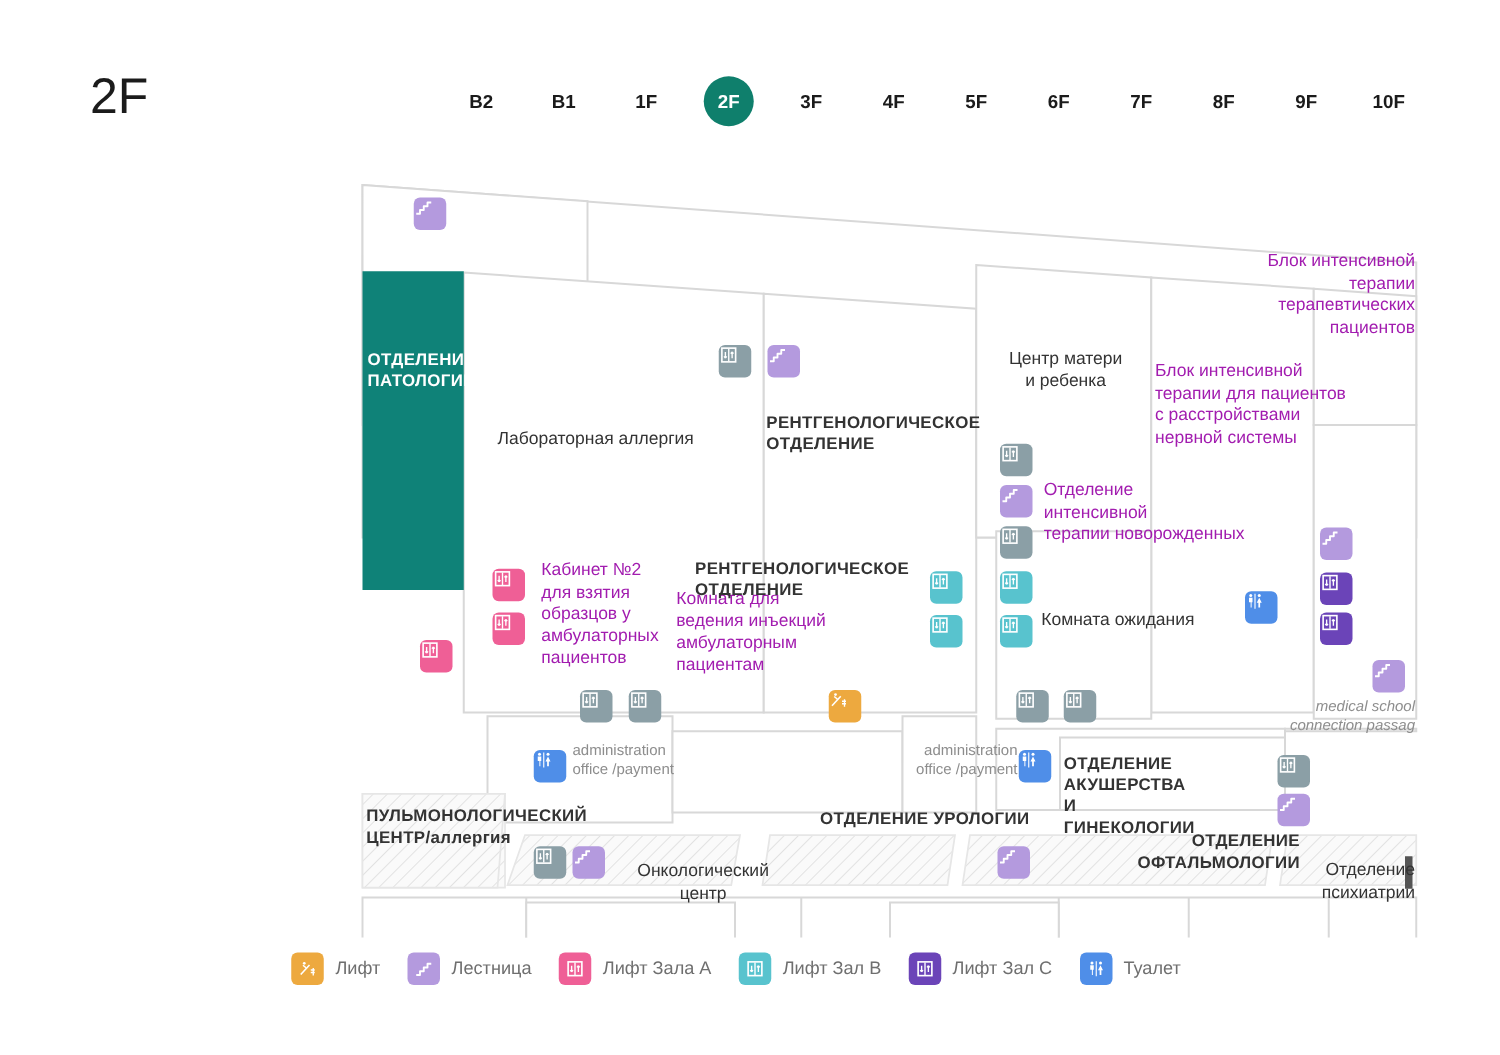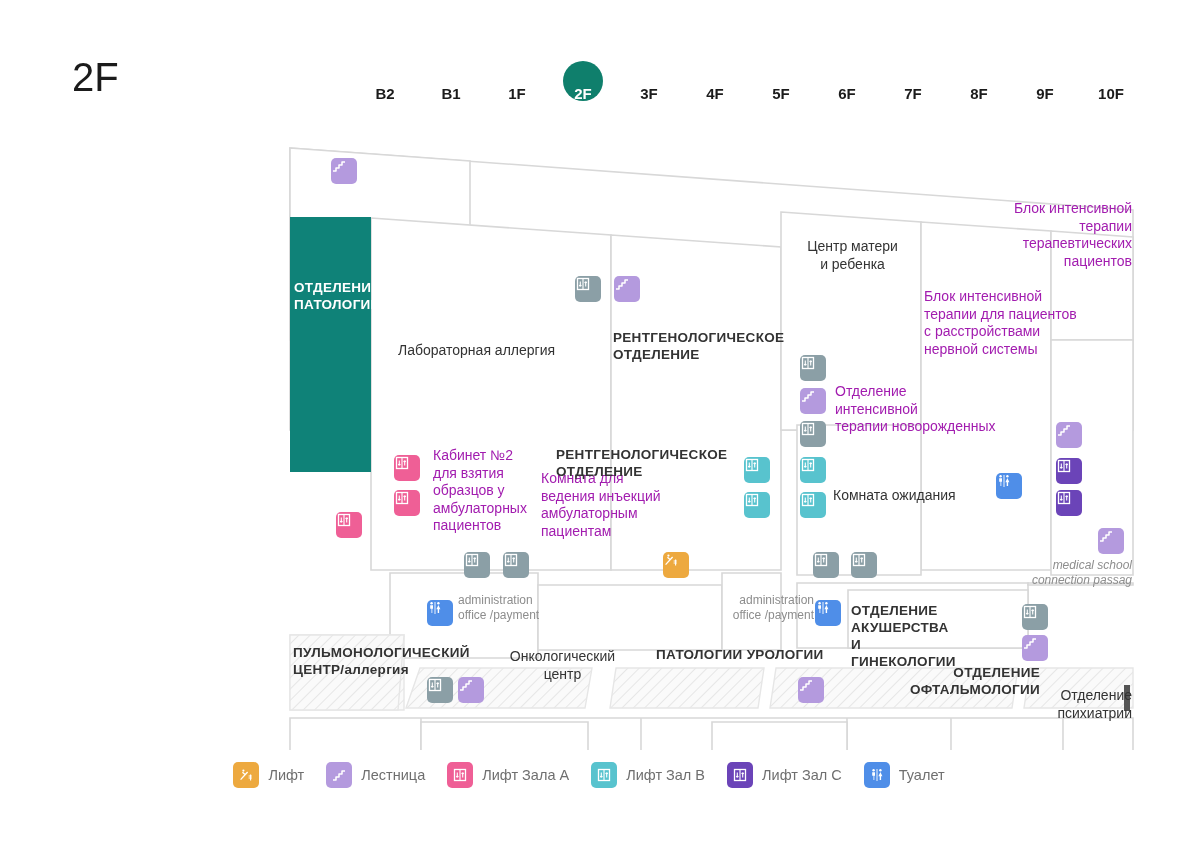--- a/index.html
+++ b/index.html
@@ -19,21 +19,21 @@
     position:absolute; left:72px; top:55px;
     font-size:40px; font-weight:400; color:#1b1b1b;
     letter-spacing:0px;
   }
   #floor-tabs {
     position:absolute; left:352px; top:60px;
     display:flex; align-items:center;
   }
   .floor-tab {
     width:66px; height:42px;
-    display:flex; align-items:flex-end; justify-content:center;
+    display:flex; align-items:center; justify-content:center;
     font-size:15px; font-weight:bold; color:#1b1b1b;
     cursor:pointer;
   }
   .floor-tab.active { position:relative; color:#ffffff; }
   .floor-tab.active .tab-disc {
     position:absolute; left:50%; top:50%;
     transform:translate(-50%,-50%);
     width:40px; height:40px; border-radius:50%;
     background:#0f7f6c; z-index:0;
   }
@@ -59,21 +59,21 @@
   .ic-lift-g   { background:#8b9fa6; }
   .ic-wc       { background:#4f8ee8; }
 
   .lbl { position:absolute; z-index:20; line-height:1.25; }
   .lbl.caps   { font-weight:bold; color:#333333; font-size:13.5px; letter-spacing:.3px; }
   .lbl.norm   { color:#333333; font-size:14px; }
   .lbl.grey   { color:#a21caf; font-size:14px; }
   .lbl.greysm { color:#8d8d8d; font-size:12px; }
   .lbl.onteal { color:#ffffff; font-weight:bold; font-size:13.5px; letter-spacing:.3px; }
   .lbl.right  { text-align:right; }
-  .lbl.center { text-align:center; }
+  .lbl.center { text-align:center;margin-top:40px; }
 
   
   #legend {
     position:absolute; left:0; top:752px; width:1200px; height:46px;
     display:flex; align-items:center; justify-content:center; gap:0px;
   }
   .legend-item { display:flex; align-items:center; margin-right:22px; }
   .legend-item .icon { position:static; width:26px; height:26px; margin-right:9px; }
   .legend-item .lg-text { font-size:14.5px; color:#6f6f6f; white-space:nowrap; }
 </style>
@@ -199,21 +199,21 @@
   <div class="lbl grey" style="left:835px; top:253px; width:190px;">Отделение<br>интенсивной<br>терапии новорожденных</div>
   <div class="lbl grey" style="left:433px; top:317px; width:95px;">Кабинет №2<br>для взятия<br>образцов у<br>амбулаторных<br>пациентов</div>
   <div class="lbl grey" style="left:541px; top:340px; width:130px;">Комната для<br>ведения инъекций<br>амбулаторным<br>пациентам</div>
   <div class="lbl caps" style="left:556px; top:317px; width:190px;">РЕНТГЕНОЛОГИЧЕСКОЕ<br>ОТДЕЛЕНИЕ</div>
   <div class="lbl norm" style="left:833px; top:357px; width:175px;">Комната ожидания</div>
   <div class="lbl greysm right" style="left:1000px; top:428px; width:132px;font-style:italic;">medical school<br>connection passag</div>
   <div class="lbl greysm" style="left:458px; top:463px; width:100px;">administration<br>office /payment</div>
   <div class="lbl greysm right" style="left:712px; top:463px; width:102px;">administration<br>office /payment</div>
   <div class="lbl caps" style="left:293px; top:515px; width:200px;">ПУЛЬМОНОЛОГИЧЕСКИЙ<br>ЦЕНТР/аллергия</div>
   <div class="lbl norm center" style="left:490px; top:518px; width:145px;">Онкологический<br>центр</div>
-  <div class="lbl caps" style="left:656px; top:517px; width:190px;">ПАТОЛОГИИ УРОЛОГИИ</div>
+  <div class="lbl caps" style="left:656px; top:517px; width:190px;">ОТДЕЛЕНИЕ УРОЛОГИИ</div>
   <div class="lbl caps" style="left:851px; top:473px; width:105px;">ОТДЕЛЕНИЕ<br>АКУШЕРСТВА И<br>ГИНЕКОЛОГИИ</div>
   <div class="lbl caps right" style="left:890px; top:535px; width:150px;">ОТДЕЛЕНИЕ<br>ОФТАЛЬМОЛОГИИ</div>
   <div class="lbl norm right" style="left:1020px; top:557px; width:112px;">Отделение<br>психиатрии</div>
 
   <div class="icon ic-stairs" style="left:331px; top:28px;">
       <svg width="16" height="16" viewBox="0 0 16 16">
         <path d="M2 13h3v-3h3V7h3V4h3" stroke="#fff" stroke-width="1.5" fill="none" stroke-linejoin="round"></path>
       </svg>
     </div>
   <div class="icon ic-lift-g" style="left:575px; top:146px;">

